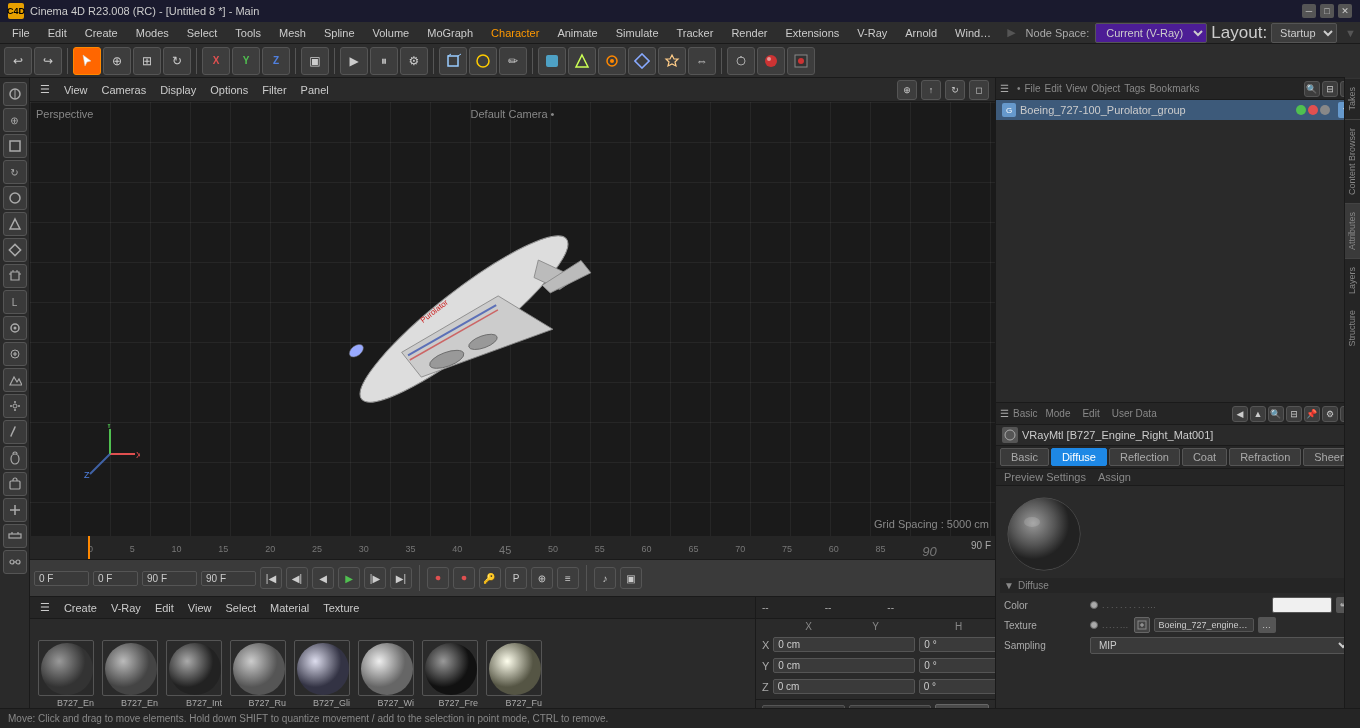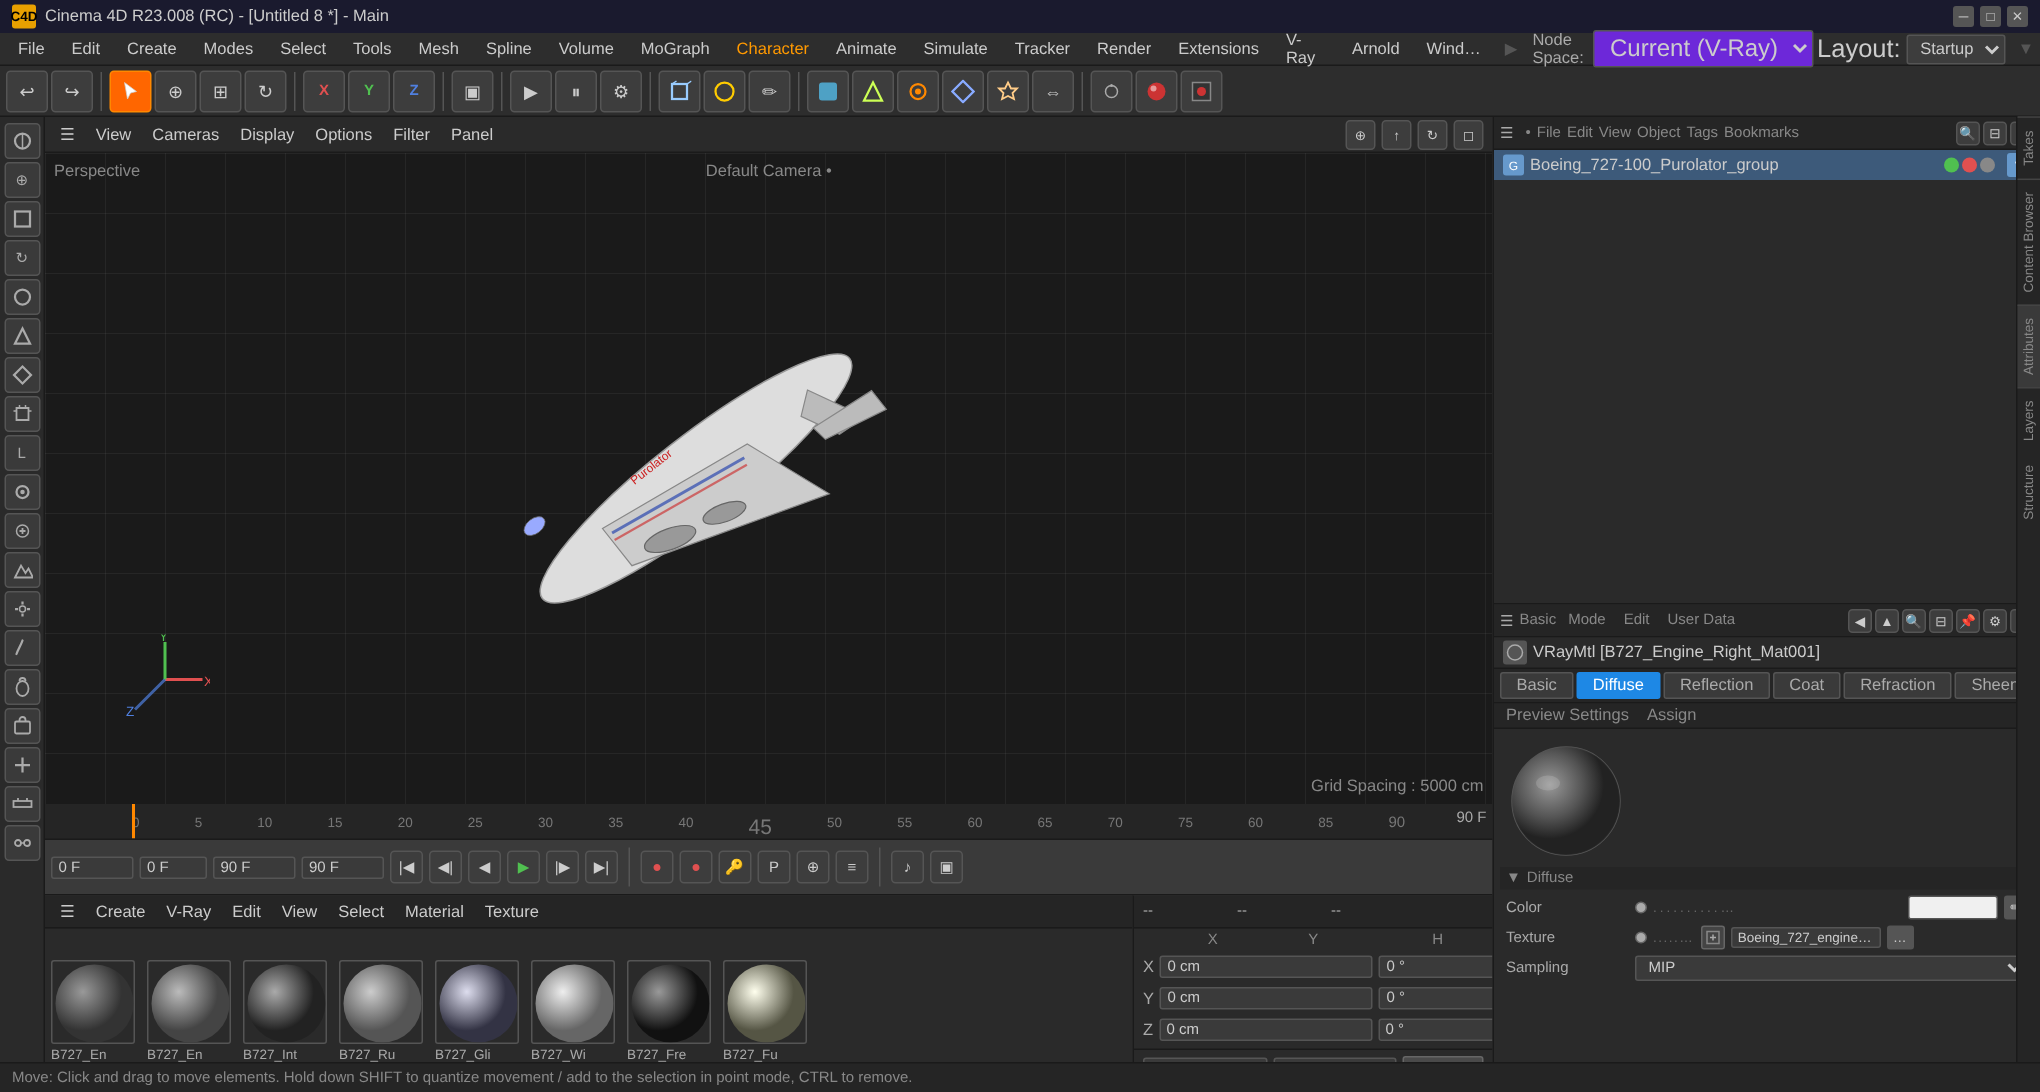--- a/index.html
+++ b/index.html
@@ -242,21 +242,21 @@
       display: flex;
       align-items: center;
       padding: 4px;
       gap: 4px;
       overflow-x: auto;
       flex: 1;
     }
     .mat-item {
       display: flex;
       flex-direction: column;
-      align-items: flex-start;
+      align-items: flex-end;
       gap: 2px;
       min-width: 60px;
     }
     .mat-swatch {
       width: 56px; height: 56px;
       border: 1px solid #555;
       border-radius: 2px;
       overflow: hidden;
       position: relative;
     }
@@ -495,25 +495,25 @@
 
     
     #node-space-bar {
       display: flex;
       align-items: center;
       gap: 6px;
       margin-left: 8px;
     }
     .node-label { color: #aaa; font-size: 11px; }
     .node-select {
-      background: #6d28d9;
+      background: #4c1d95;
       border: 1px solid #555;
       color: #ccc;
       padding: 2px 6px;
-      font-size: 16px;
+      font-size: 11px;
       border-radius: 2px;
     }
 
     
     .om-row {
       display: flex;
       align-items: center;
       padding: 2px 6px;
       gap: 4px;
       font-size: 11px;
@@ -827,30 +827,30 @@
           <div style="display:flex;width:100%;justify-content:space-between;">
             <span style="font-size:9px;color:#777;">0</span>
             <span style="font-size:9px;color:#777;">5</span>
             <span style="font-size:9px;color:#777;">10</span>
             <span style="font-size:9px;color:#777;text-align:center;">15</span>
             <span style="font-size:9px;color:#777;">20</span>
             <span style="font-size:9px;color:#777;">25</span>
             <span style="font-size:9px;color:#777;">30</span>
             <span style="font-size:9px;color:#777;">35</span>
             <span style="font-size:9px;color:#777;">40</span>
-            <span style="font-size:14px;color:#777;">45</span>
+            <span style="font-size:11px;color:#777;">45</span>
             <span style="font-size:9px;color:#777;">50</span>
             <span style="font-size:9px;color:#777;">55</span>
             <span style="font-size:9px;color:#777;">60</span>
             <span style="font-size:9px;color:#777;">65</span>
             <span style="font-size:9px;color:#777;">70</span>
             <span style="font-size:9px;color:#777;">75</span>
             <span style="font-size:9px;color:#777;">60</span>
             <span style="font-size:9px;color:#777;">85</span>
-            <span style="font-size:10px;color:#777;">90</span>
+            <span style="font-size:13px;color:#777;font-style:italic;">90</span>
           </div>
         </div>
 
         <div style="position:absolute;right:4px;top:4px;font-size:10px;color:#aaa;">90 F</div>
       </div>
     </div>
 
     <div id="timeline-controls">
       <input type="text" class="time-input" value="0 F" style="">
       <input type="text" class="time-input" value="0 F" style="width: 45px;">

